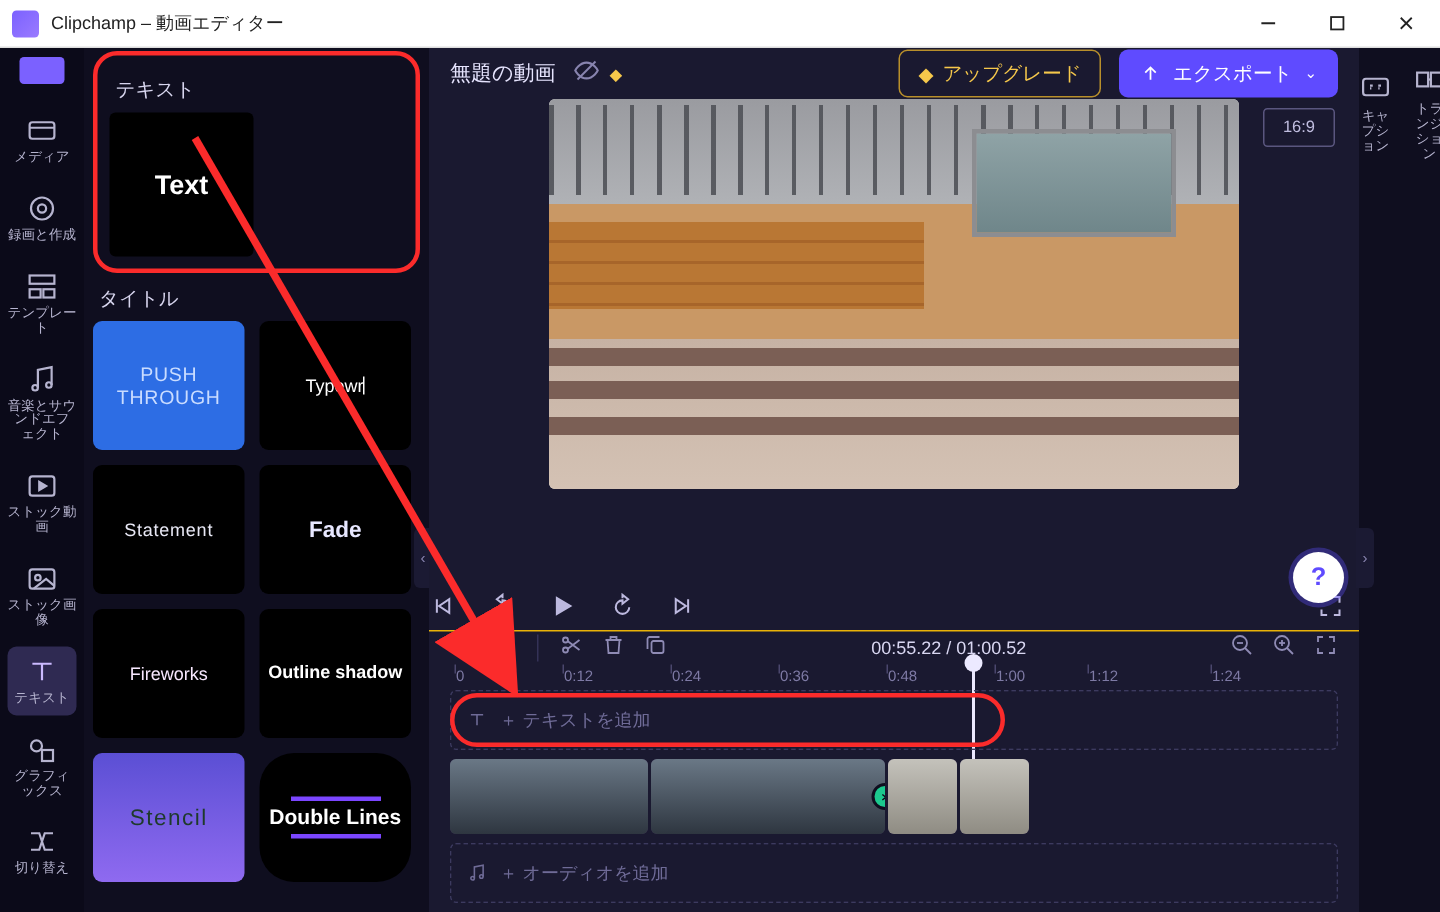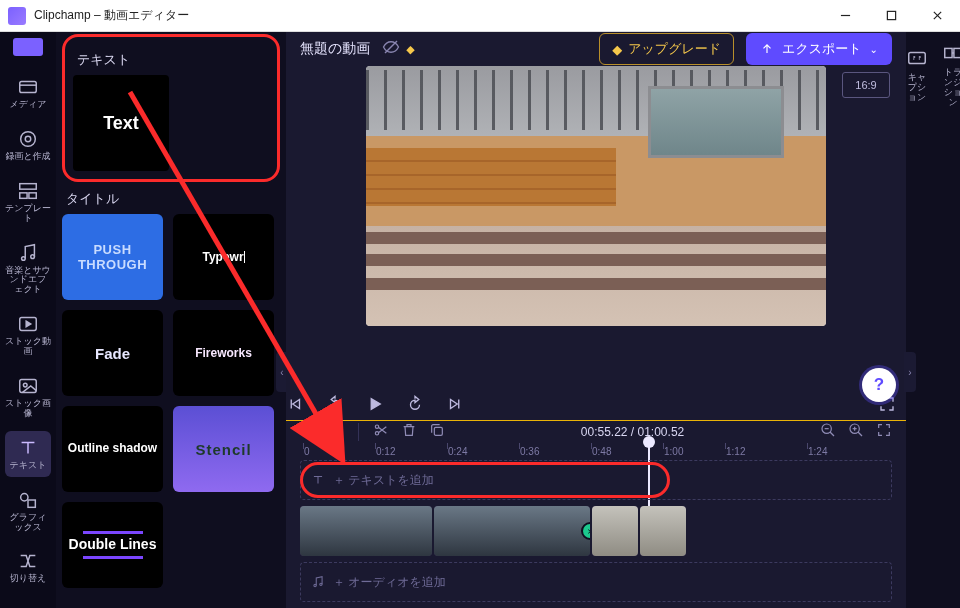--- a/index.html
+++ b/index.html
@@ -20,31 +20,31 @@
 .nav-btn svg { width: 22px; height: 22px; stroke: #b6b4cf; fill: none; stroke-width: 1.6; }
 .nav-btn.active svg { stroke: #cbbaff; }
 .brand { width: 30px; height: 18px; background: #7b61ff; border-radius: 3px; margin-bottom: 8px; }
 
 .panel { width: 230px; background: #0f0e1f; padding: 2px 6px 0 6px; overflow: hidden; position: relative; }
 .panel .group-label { color: #d7d5ee; font-size: 13px; margin: 8px 0 6px 4px; }
 .callout-box { border: 3px solid #fb2b2b; border-radius: 16px; padding: 6px 6px 8px 8px; }
 .text-tile { width: 96px; height: 96px; background: #000000; border-radius: 4px; display: flex; align-items: center; justify-content: center; color: #fff; font-weight: 700; font-size: 18px; }
 
 .grid { display: grid; grid-template-columns: 1fr 1fr; gap: 10px; padding-right: 6px; margin-top: 4px; }
-.tile { height: 86px; border-radius: 6px; display: flex; align-items: center; justify-content: center; font-weight: 700; font-size: 12px; color: #fff; cursor: pointer; text-align: center; }
+.tile { height: 86px; border-radius: 6px; display: flex; align-items: center; justify-content: center; font-weight: 400; font-size: 12px; color: #fff; cursor: pointer; text-align: center; }
 .t-black { background: #000; }
 .t-blue { background: #2d6de4; color: #c7d9ff; font-size: 13px; letter-spacing: .5px; }
 .t-stencil { background: linear-gradient(#5b4fd4,#8f6af0); color: #1e3a2a; font-family: Impact, sans-serif; letter-spacing: 1px; font-size: 15px; }
 .t-fade { color: #e7e7ff; font-size: 15px; font-weight: 600; }
 .t-outline { color: #fff; font-size: 12px; font-weight: 600; line-height: 1.1; }
 .t-statement { color: #e8e8f5; font-size: 12px; letter-spacing: .5px; }
 .t-fireworks { color: #f8e8ff; font-size: 12px; }
 .t-type { color: #fff; font-size: 12px; font-family: "Courier New", monospace; }
 .t-type .caret { display:inline-block; width:1px; height:12px; background:#fff; vertical-align:middle; }
-.t-double { color: #fff; font-size: 14px; font-weight: 700; line-height: 1.1; }
+.t-double { color: #fff; font-size: 14px; font-weight: 700; line-height: 1.1; border-radius: 23px; }
 .t-double .bar{ width:60px; height:3px; background:#7b46ff; margin:3px auto;}
 .t-push { color: #c9dcff; font-family: Impact,sans-serif; font-size: 13px;}
 
 .collapse { position: absolute; top: 320px; right: -2px; width: 12px; height: 40px; background: #1b1a33; border-radius: 4px 0 0 4px; display: flex; align-items: center; justify-content: center; color: #8884af; font-size: 10px; }
 
 .main { flex: 1; background: #1a1930; display: flex; flex-direction: column; }
 
 .topbar { height: 54px; display: flex; align-items: center; padding: 0 14px; gap: 12px; }
 .proj-title { color: #e7e5ff; font-size: 14px; }
 .eye { color: #8884af; }
@@ -208,20 +208,21 @@
       <div class="group-label">テキスト</div>
       <div class="text-tile">Text</div>
     </div>
     <div class="group-label">タイトル</div>
     <div class="grid">
       <div class="tile t-blue t-push">PUSH THROUGH</div>
       <div class="tile t-black t-type">
           <span>Typewr</span>
           <span class="caret"></span>
         </div>
+      <div class="tile t-black t-statement">Statement</div>
       <div class="tile t-black t-fade">Fade</div>
       <div class="tile t-black t-fireworks">Fireworks</div>
       <div class="tile t-black t-outline">Outline shadow</div>
       <div class="tile t-stencil">Stencil</div>
       <div class="tile t-black t-double">
           <div><div class="bar"></div><span>Double Lines</span><div class="bar"></div></div>
         </div>
     </div>
     <div class="collapse">‹</div>
   </div>

